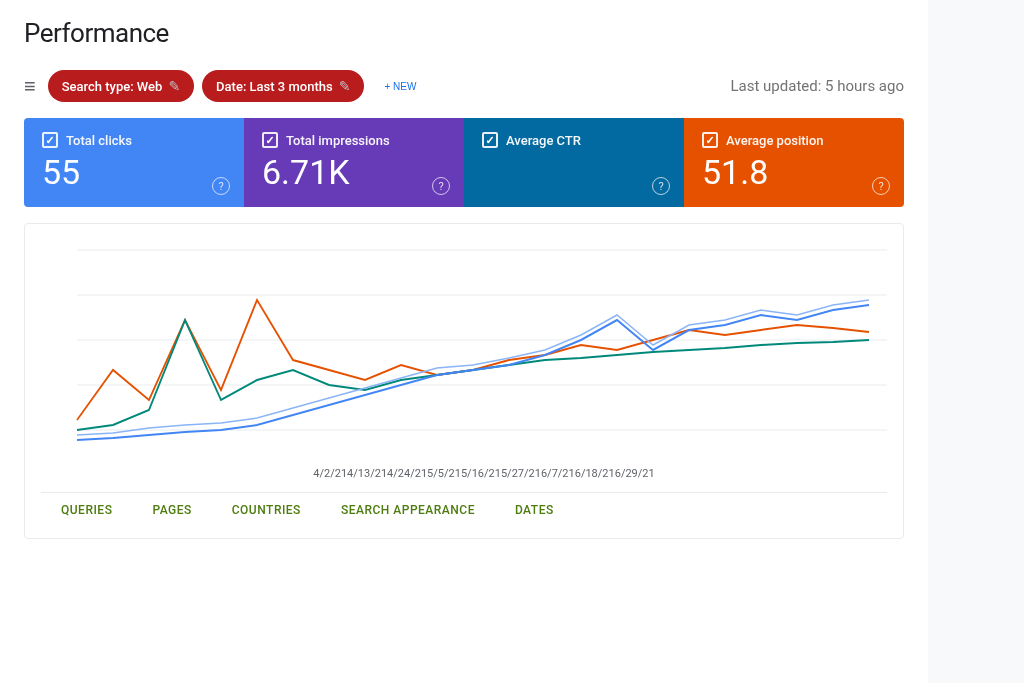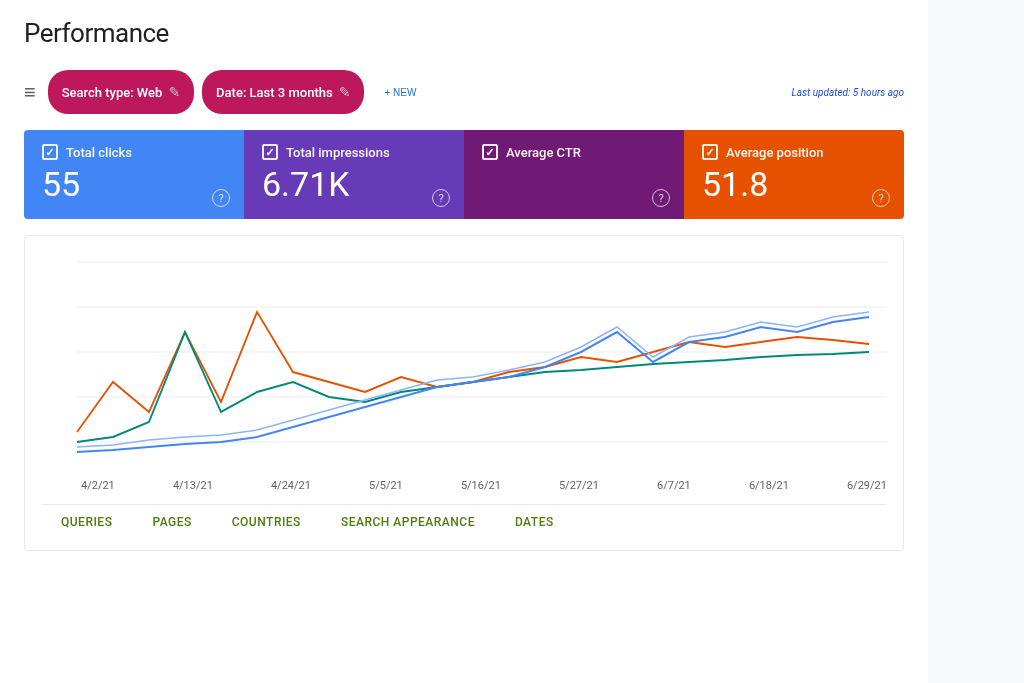--- a/index.html
+++ b/index.html
@@ -41,24 +41,24 @@
       color: #5f6368;
       font-size: 20px;
       cursor: pointer;
       margin-right: 4px;
     }
 
     .filter-chip {
       display: flex;
       align-items: center;
       gap: 6px;
-      background: #be185d;
+      background: #b91c1c;
       color: #fff;
       border-radius: 20px;
-      padding: 14px 14px;
+      padding: 8px 14px;
       font-size: 13px;
       cursor: pointer;
       font-weight: 500;
     }
 
     .filter-chip .edit-icon {
       font-size: 14px;
       color: #bdc1c6;
     }
 
@@ -71,44 +71,43 @@
       color: #1a73e8;
       font-size: 10px;
       cursor: pointer;
       font-weight: 500;
       padding: 6px 8px;
       margin-left: 4px;
     }
 
     .last-updated {
       margin-left: auto;
-      color: #1d4ed8;
-      font-size: 10px;
-      font-style: italic;
+      color: #737373;
+      font-size: 15px;
     }
 
     .metrics-row {
       display: flex;
       gap: 0;
       margin-bottom: 16px;
       border-radius: 4px;
       overflow: hidden;
     }
 
     .metric-card {
       flex: 1;
       padding: 14px 18px 16px 18px;
       color: #fff;
       position: relative;
       min-width: 0;
     }
 
     .metric-card.blue { background: #4285f4; }
     .metric-card.purple { background: #673ab7; }
-    .metric-card.teal { background: #701a75; }
+    .metric-card.teal { background: #0369a1; }
     .metric-card.orange { background: #e65100; }
 
     .metric-label-row {
       display: flex;
       align-items: center;
       gap: 8px;
       margin-bottom: 6px;
     }
 
     .metric-checkbox {
@@ -166,21 +165,21 @@
       position: relative;
     }
 
     .chart-svg {
       width: 100%;
       height: 220px;
     }
 
     .x-axis-labels {
       display: flex;
-      justify-content: space-between;
+      justify-content: center;
       padding: 4px 0 0 40px;
       color: #5f6368;
       font-size: 11px;
     }
 
     .tabs-row {
       display: flex;
       gap: 0;
       border-top: 1px solid #e8eaed;
       margin-top: 12px;

